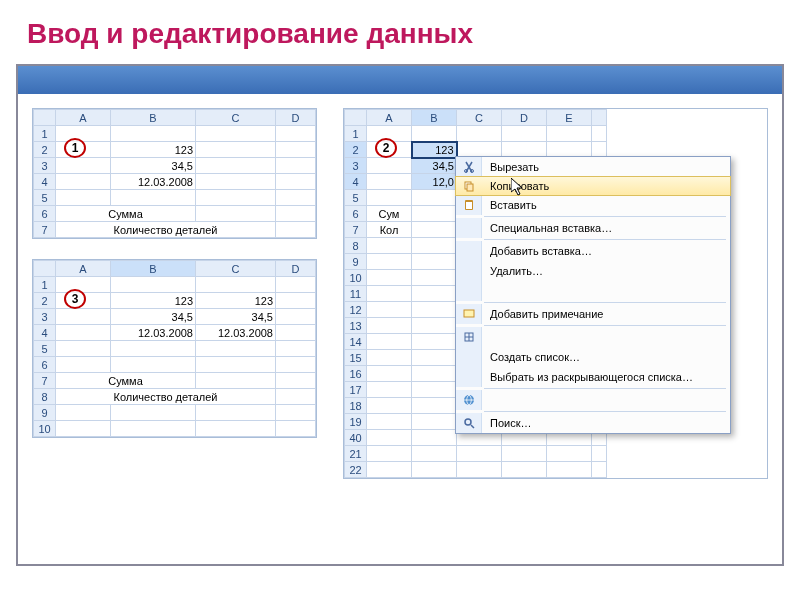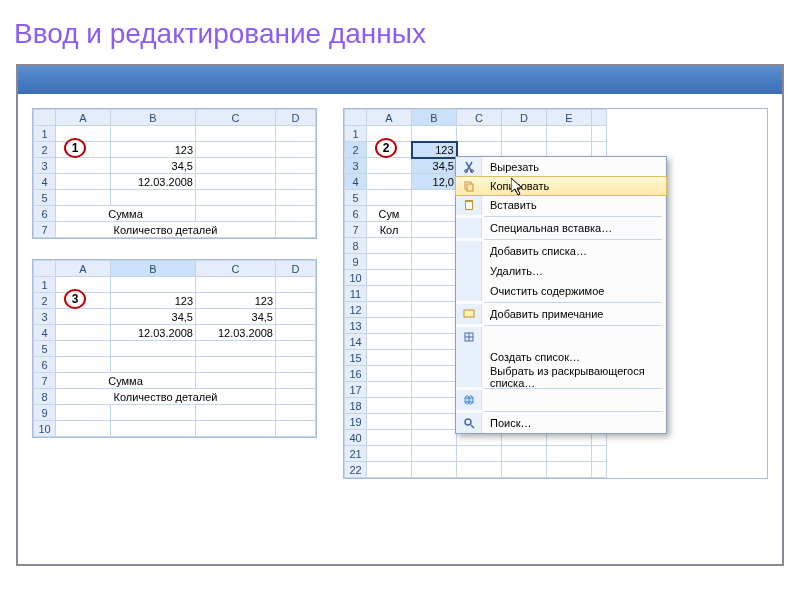--- a/index.html
+++ b/index.html
@@ -1,17 +1,17 @@
 <!DOCTYPE html>
 <html><head>
 <meta charset="utf-8">
 <style>
   * { box-sizing: border-box; margin: 0; padding: 0; }
   body { font-family: Arial, sans-serif; background: #fff; width: 800px; height: 600px; overflow: hidden; }
-  .title { font-size: 28px; font-weight: normal; padding: 18px 10px 14px 14px; color: #8b5cf6; }
+  .title { font-size: 28px; font-weight: bold; padding: 18px 10px 14px 14px; color: #be185d; margin-left: 13px; }
   .app-frame { margin: 0 16px 16px 16px; border: 2px solid #888899; }
   .app-titlebar { height: 28px; background: linear-gradient(#5b8fd0,#3a6db5); }
   .app-body { display: flex; padding: 14px; gap: 26px; background: #fff; min-height: 470px; }
   .left-col { display: flex; flex-direction: column; gap: 20px; }
   
   .sheet { border: 1px solid #a9bdd8; font-size: 11px; background: #fff; }
   table { border-collapse: collapse; }
   td, th { border: 1px solid #c6d4e8; height: 16px; padding: 0 2px; text-align: right; font-weight: normal; background:#fff; }
   td.txt { text-align: center; }
   th { background: #e4edf9; color: #2a4c7d; text-align: center; }
@@ -20,21 +20,21 @@
   
   .wrap { position: relative; }
   .callout { position: absolute; width: 22px; height: 20px; border: 2px solid #c00000; border-radius: 50%; display: flex; align-items: center; justify-content: center; font-size: 12px; font-weight: bold; color: #000; background: rgba(255,255,255,0.7); z-index: 5; }
   .co1 { top: 30px; left: 32px; }
   .co2 { top: 30px; left: 32px; }
   .co3 { top: 30px; left: 32px; }
   
   .sel { background: #cbe0f9 !important; }
   
   
-  .ctx { position: absolute; top: 48px; left: 112px; width: 212px; background: #fcfcfc; border: 1px solid #8aa0c5; box-shadow: 3px 3px 6px rgba(0,0,0,.3); font-size: 11px; z-index: 10; }
+  .ctx { position: absolute; top: 48px; left: 112px; width: 276px; background: #fcfcfc; border: 1px solid #8aa0c5; box-shadow: 3px 3px 6px rgba(0,0,0,.3); font-size: 11px; z-index: 10; }
   .ctx-item { display: flex; align-items: center; height: 20px; }
   .ctx-ico { width: 26px; height: 100%; background: #e8f0fb; display: flex; align-items: center; justify-content: center; border-right: 1px solid #d0dff2;}
   .ctx-lbl { padding: 0 8px; flex: 1; }
   .ctx-item.hl { background: linear-gradient(#fff7d9,#ffeaa7); border: 1px solid #dcbf5e; height: 20px; margin: -1px; position: relative; }
   .ctx-item.hl .ctx-ico { background: transparent; border-right: none; }
   .ctx-sep { height: 1px; background: #c8d6ea; margin: 1px 4px 1px 28px; }
   svg { display:block; }
   
   .cursor { position: absolute; top: 70px; left: 168px; z-index: 20; }
 </style>
@@ -442,29 +442,28 @@
           <span class="ctx-lbl">Вставить</span>
         </div>
         <div class="ctx-sep"></div>
         <div class="ctx-item">
           <span class="ctx-ico"></span>
           <span class="ctx-lbl">Специальная вставка…</span>
         </div>
         <div class="ctx-sep"></div>
         <div class="ctx-item">
           <span class="ctx-ico"></span>
-          <span class="ctx-lbl">Добавить списка…</span>
+          <span class="ctx-lbl">Добавить вставка…</span>
         </div>
         <div class="ctx-item">
           <span class="ctx-ico"></span>
           <span class="ctx-lbl">Удалить…</span>
         </div>
         <div class="ctx-item">
           <span class="ctx-ico"></span>
-          <span class="ctx-lbl">Очистить содержимое</span>
         </div>
         <div class="ctx-sep"></div>
         <div class="ctx-item">
           <span class="ctx-ico">
               <svg width="12" height="12" viewBox="0 0 12 12">
                 <rect x="1" y="2" width="10" height="7" fill="#fff3b0" stroke="#c88f2a"></rect>
               </svg>
             </span>
           <span class="ctx-lbl">Добавить примечание</span>
         </div>

